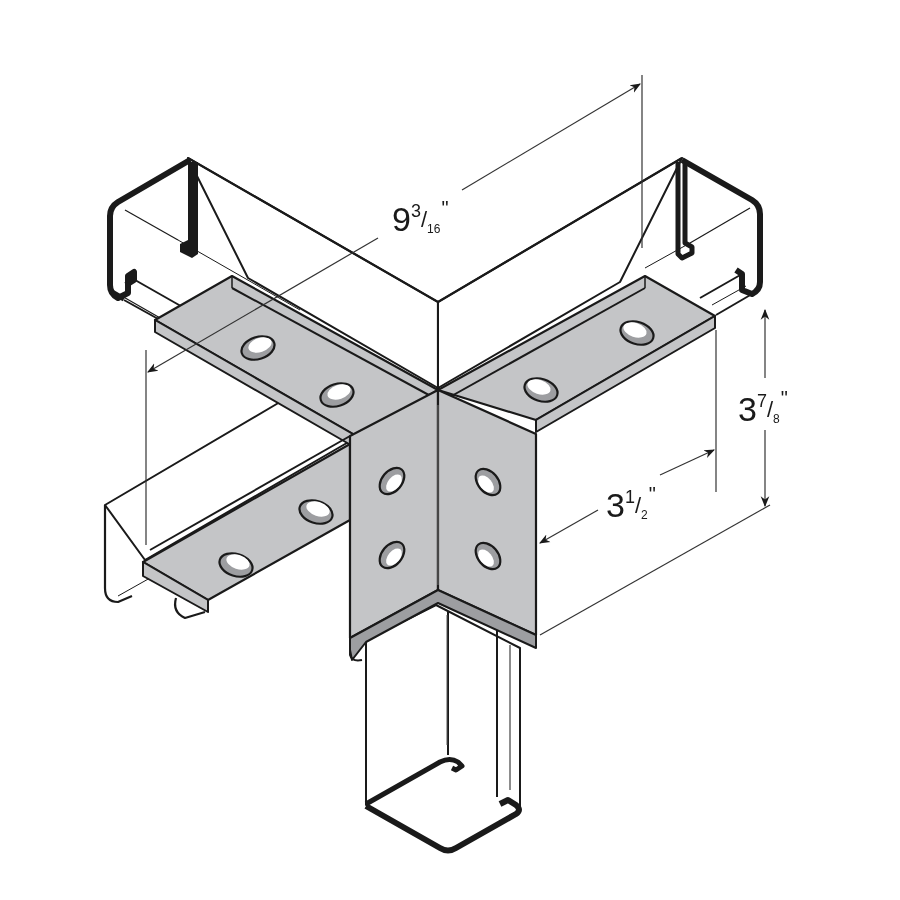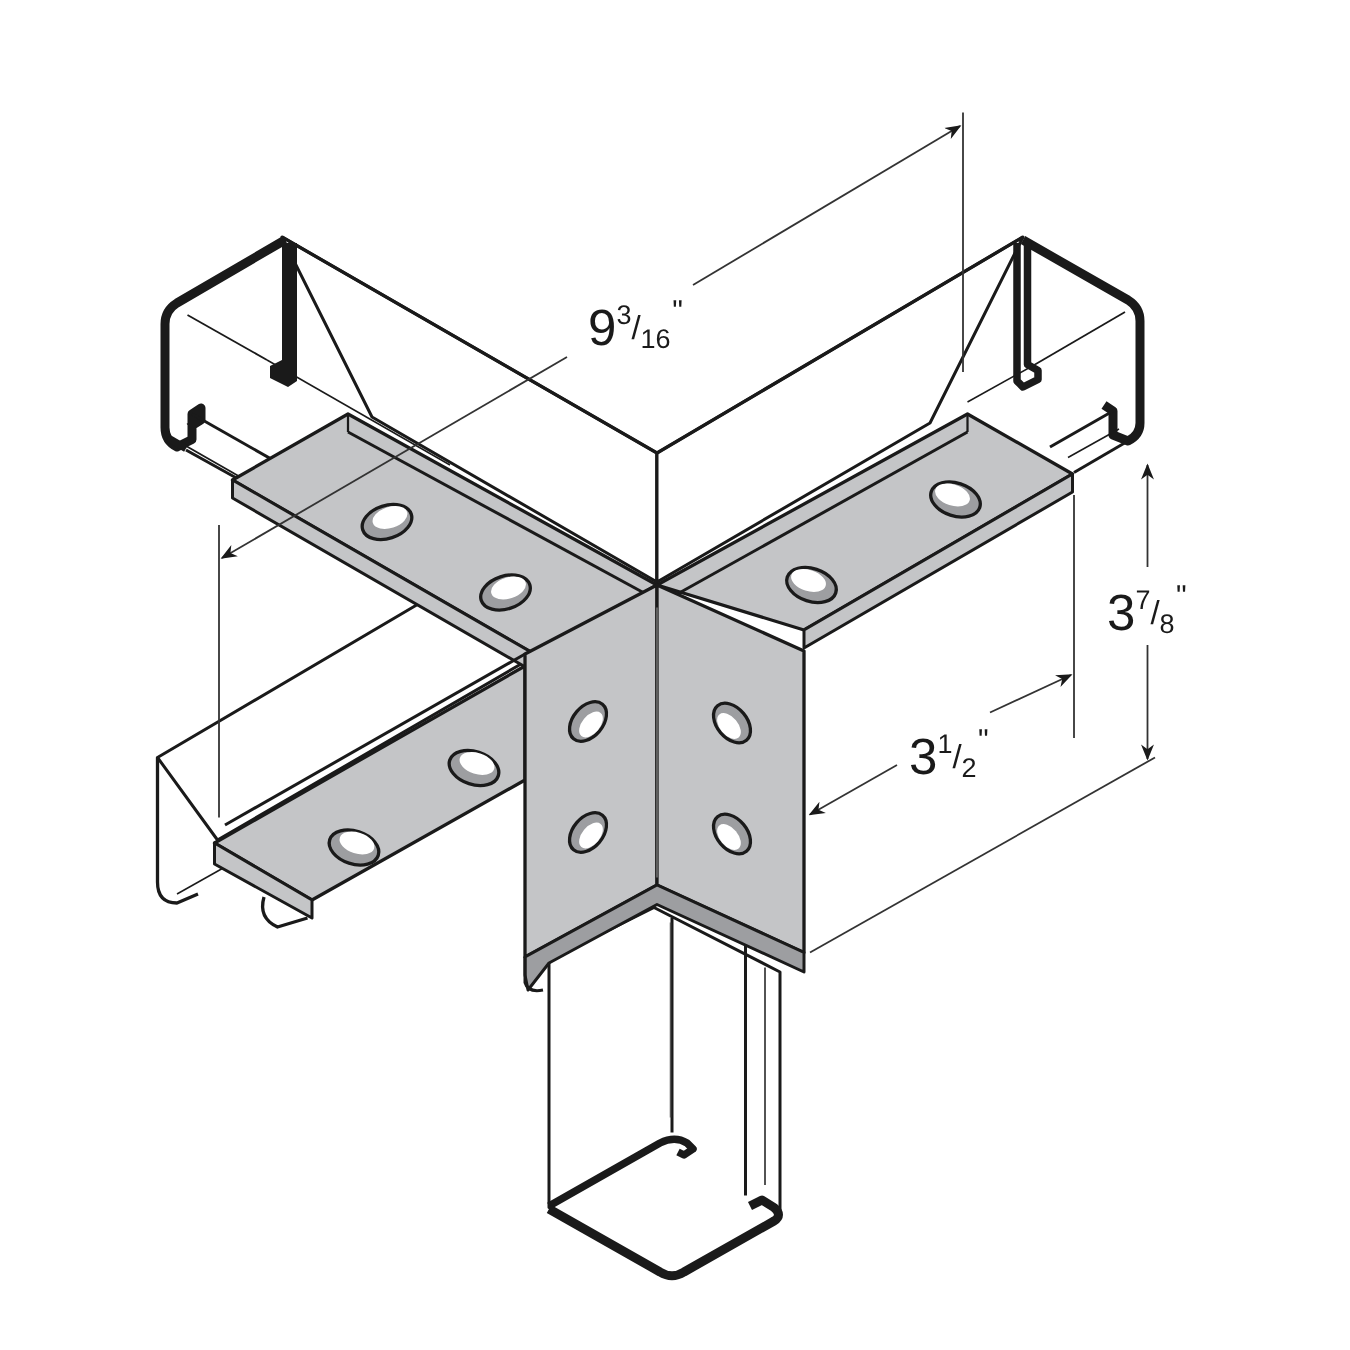--- a/index.html
+++ b/index.html
@@ -2,21 +2,21 @@
 <html><head>
 <meta charset="utf-8">
 <style>
   html, body { margin: 0; padding: 0; background: #ffffff; }
   body { width: 900px; height: 900px; overflow: hidden; position: relative; font-family: "Liberation Sans", sans-serif; }
   #diagram { position: absolute; left: 0; top: 0; width: 900px; height: 900px; }
   .dim-label { position: absolute; color: #1a1a1a; font-family: "Liberation Sans", sans-serif; line-height: 1; white-space: nowrap; }
   .dim-label .whole { font-size: 34px; }
   .dim-label .num { font-size: 18px; vertical-align: 14px; }
   .dim-label .slash { font-size: 22px; vertical-align: 4px; }
-  .dim-label .den { font-size: 18px; vertical-align: -2px; }
+  .dim-label .den { font-size: 12px; vertical-align: -2px; }
   .dim-label .inch { font-size: 20px; vertical-align: 16px; margin-left: 1px; }
 </style>
 </head>
 <body>
 
 <svg id="diagram" viewBox="0 0 900 900" xmlns="http://www.w3.org/2000/svg">
   <defs>
     <marker id="arrow" viewBox="0 0 10 10" refX="9" refY="5" markerWidth="9" markerHeight="9" orient="auto-start-reverse">
       <path d="M0,1 L10,5 L0,9 L3,5 Z" fill="#1a1a1a"></path>
     </marker>

